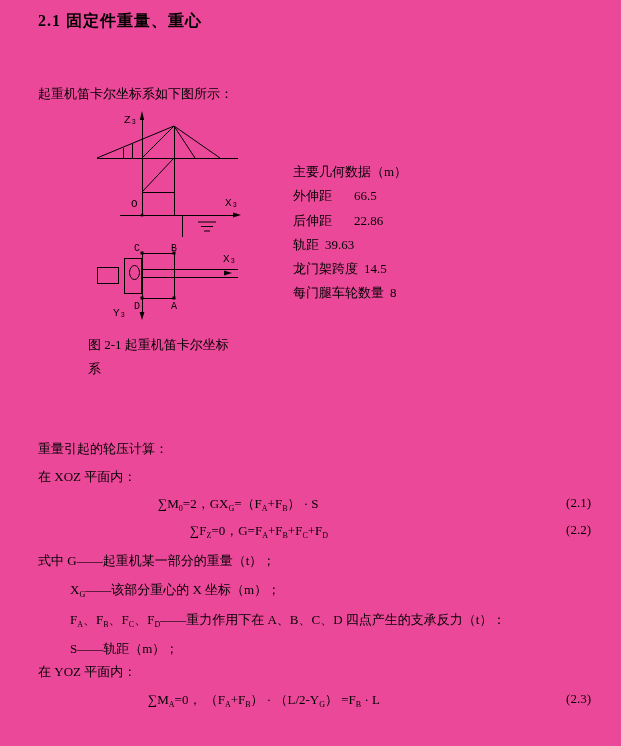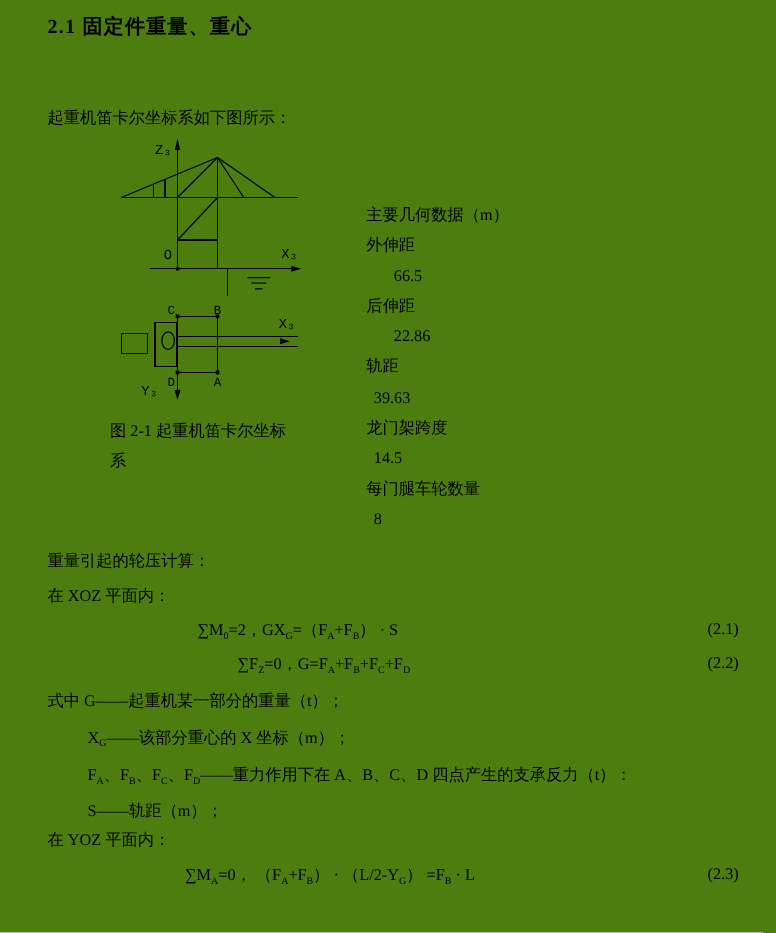--- a/index.html
+++ b/index.html
@@ -1,23 +1,23 @@
 <!DOCTYPE html>
 <html><head>
 <meta charset="utf-8">
 <style>
   html,body{margin:0;padding:0;background:#fff;}
-  .page{position:relative;width:621px;height:746px;background:#4d7c0f;overflow:hidden;
+  .page{position:relative;width:621px;height:746px;background:#ec4899;overflow:hidden;
         font-family:"Liberation Serif","DejaVu Serif",serif;color:#000;}
   .abs{position:absolute;}
   .title{left:38px;top:11px;font-size:16px;font-weight:bold;letter-spacing:1px;}
   .t13{font-size:13px;line-height:15px;}
   .intro{left:38px;top:56px;margin-top:30px;}
   .geom{left:293px;top:160px;font-size:13px;line-height:24.3px;}
-  .geom-row{display:flex;flex-direction:column;}
+  .geom-row{display:flex;}
   .caption1{left:88px;top:337px;}
   .caption2{left:88px;top:361px;}
   .calc-h{left:38px;top:441px;}
   .plane{font-size:13px;}
   .xoz{left:38px;top:468px;}
   .yoz{left:38px;top:663px;}
   .eq{left:38px;width:553px;display:flex;font-size:13px;}
   .eq1{top:495px;}
   .eq2{top:522px;}
   .eq3{top:691px;}

